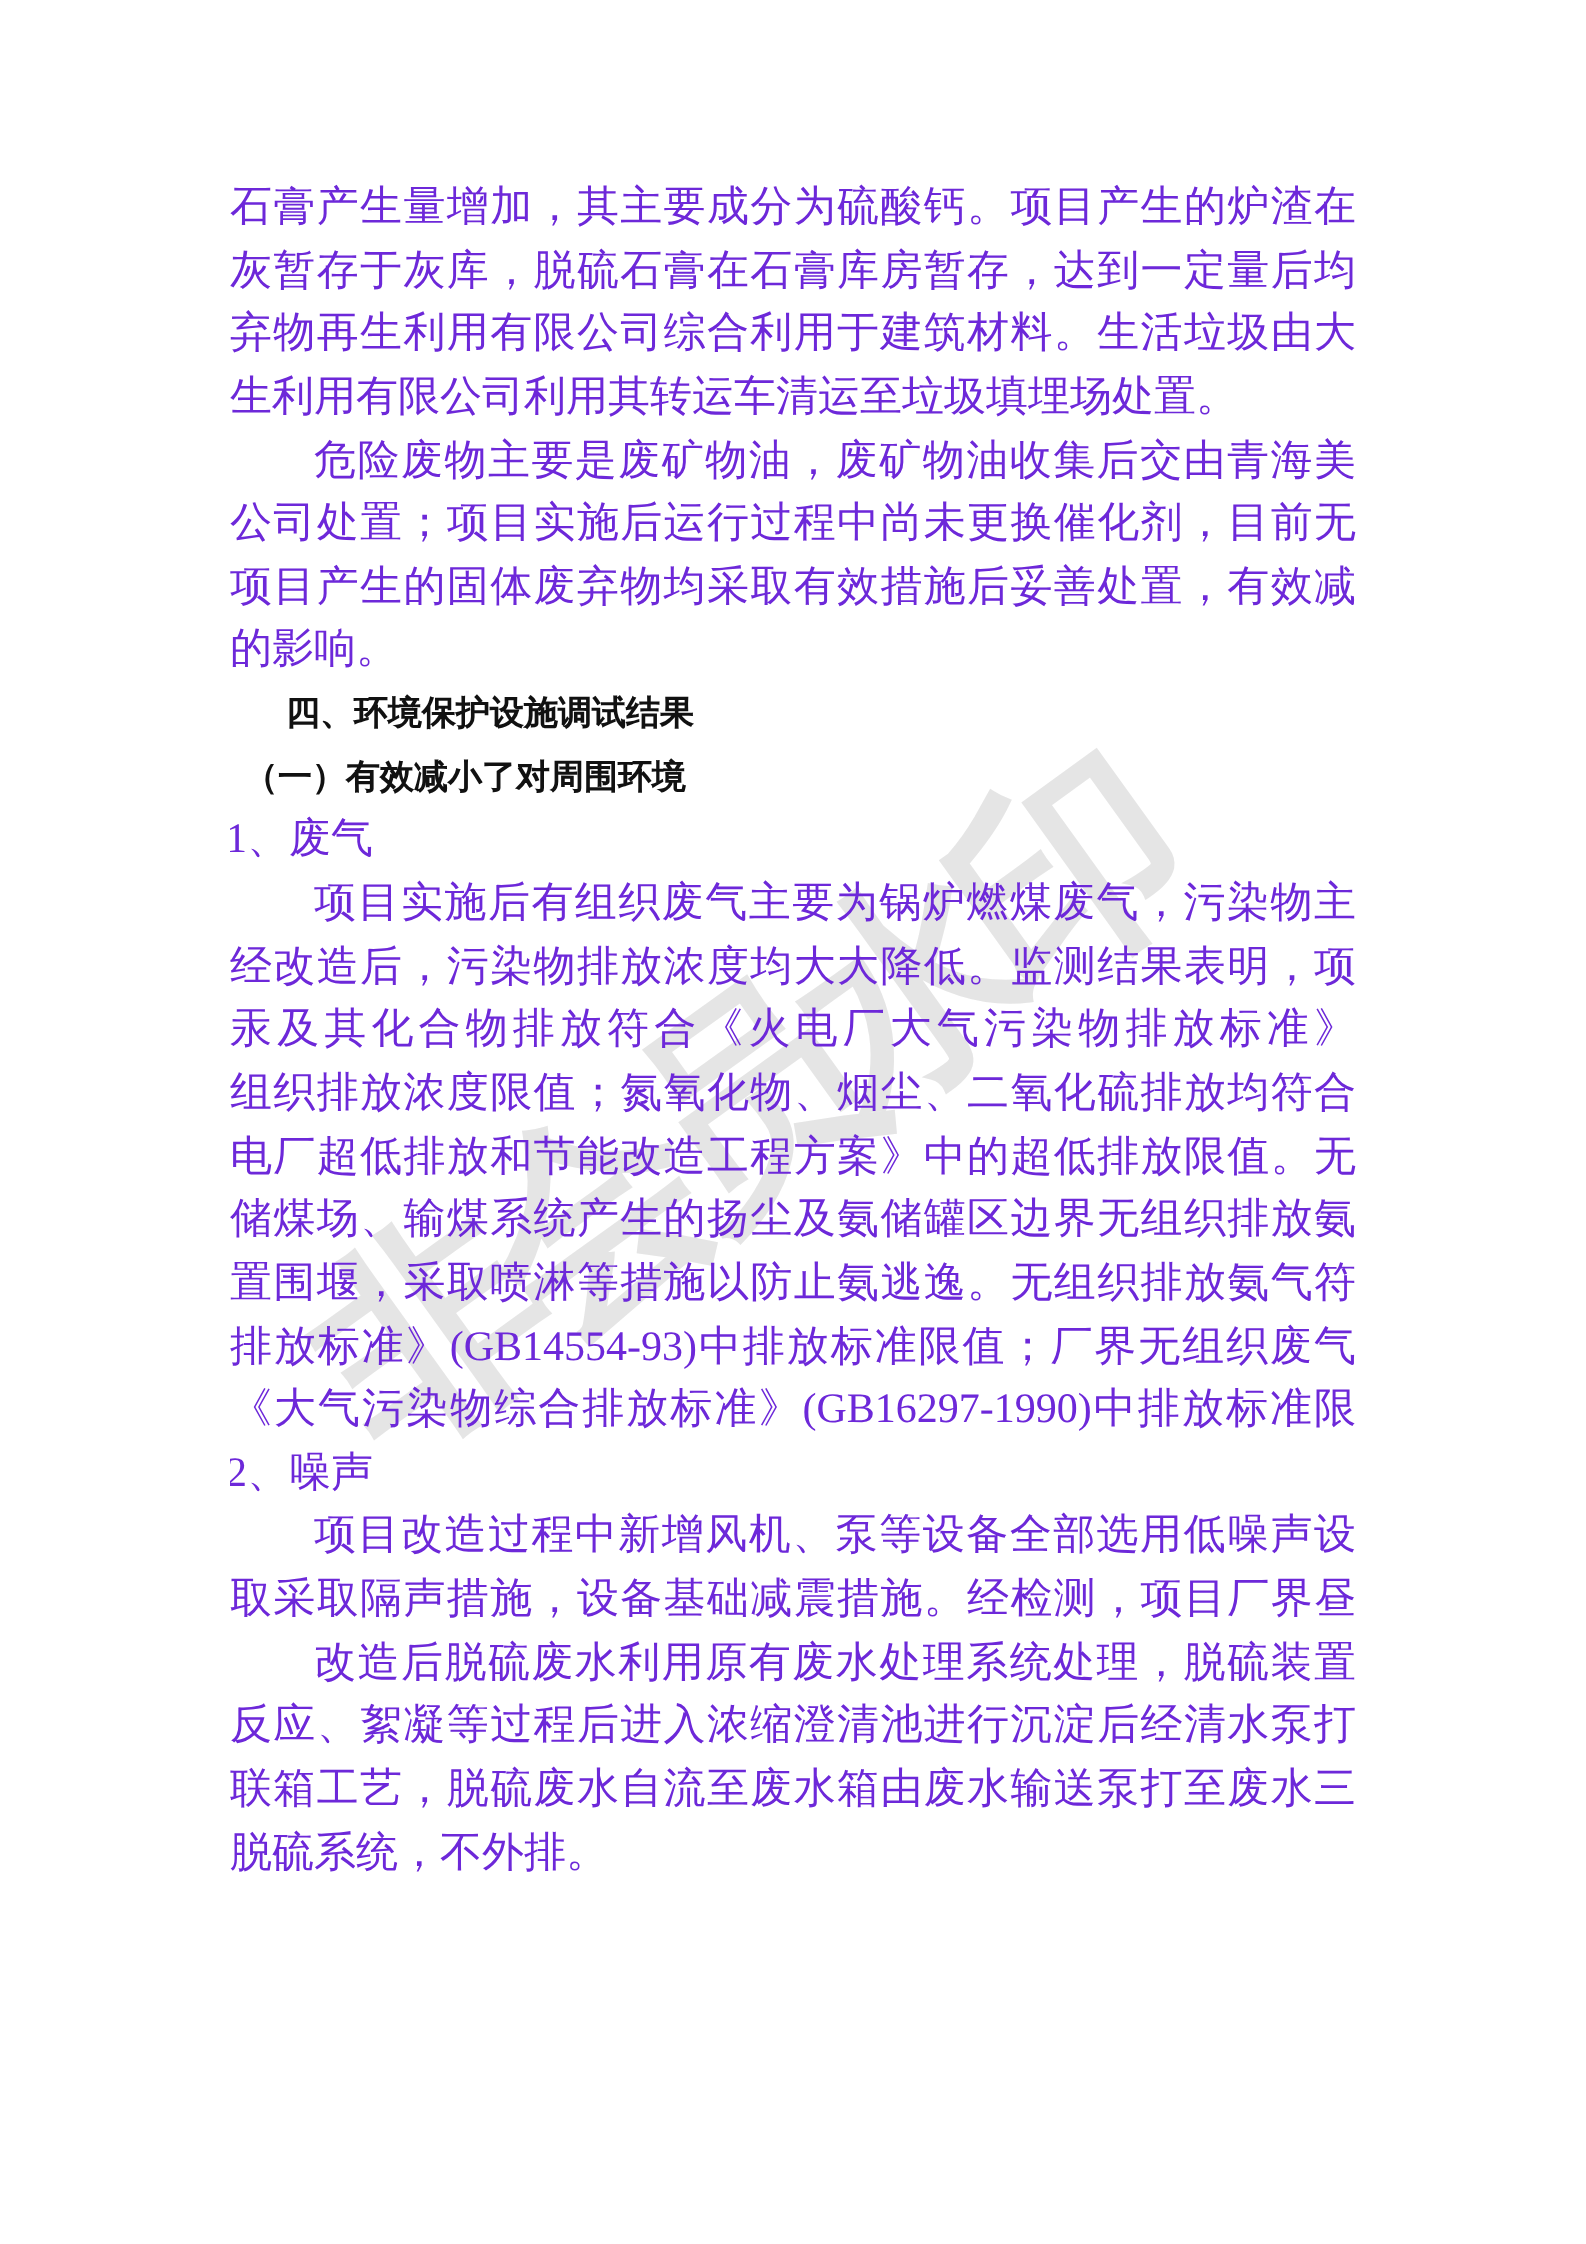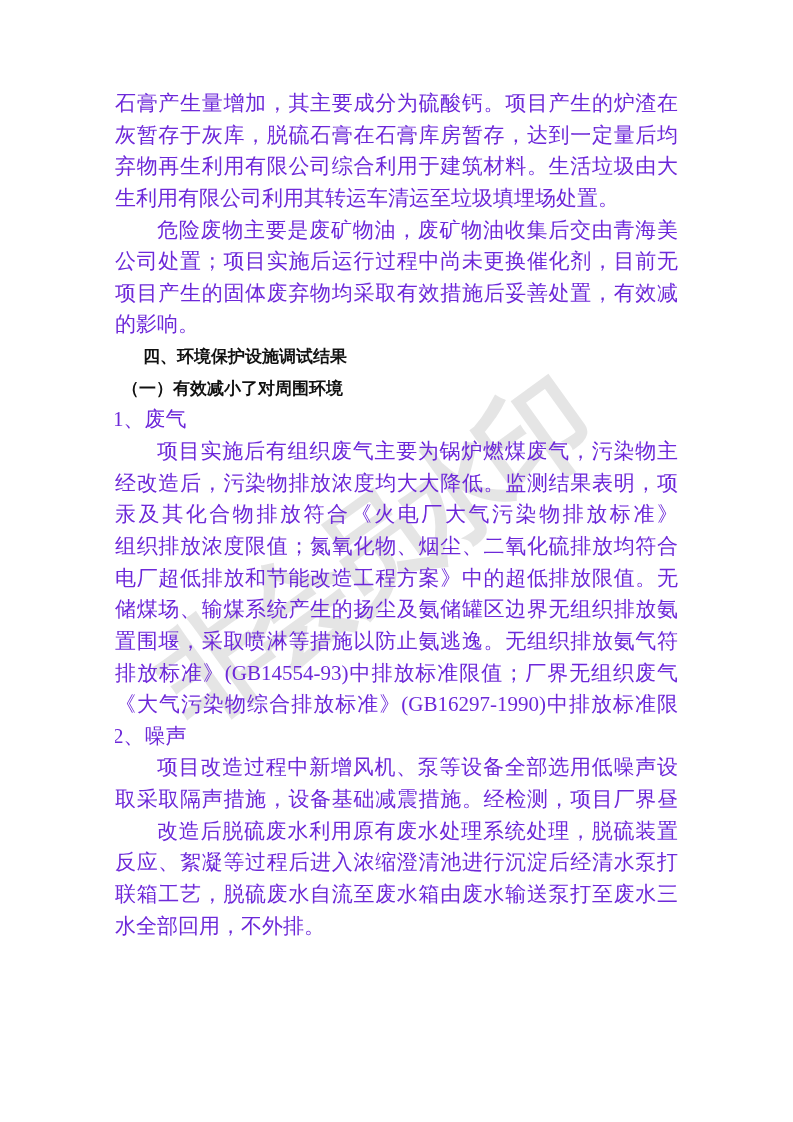--- a/index.html
+++ b/index.html
@@ -99,16 +99,16 @@
         <div class="line last">2、噪声</div>
       </div>
       <div class="block paragraph">
         <div class="line indent">项目改造过程中新增风机、泵等设备全部选用低噪声设备，且设备均采</div>
         <div class="line">取采取隔声措施，设备基础减震措施。经检测，项目厂界昼间、夜间噪声值</div>
       </div>
       <div class="block paragraph">
         <div class="line indent">改造后脱硫废水利用原有废水处理系统处理，脱硫装置废水系统采用三</div>
         <div class="line">反应、絮凝等过程后进入浓缩澄清池进行沉淀后经清水泵打至煤场喷洒，废</div>
         <div class="line">联箱工艺，脱硫废水自流至废水箱由废水输送泵打至废水三联箱，经过中和、</div>
-        <div class="line last">水全部回用，不外排。</div>
+        <div class="line last">脱硫系统，不外排。</div>
       </div>
     </div>
 </div>
 
 </body></html>

